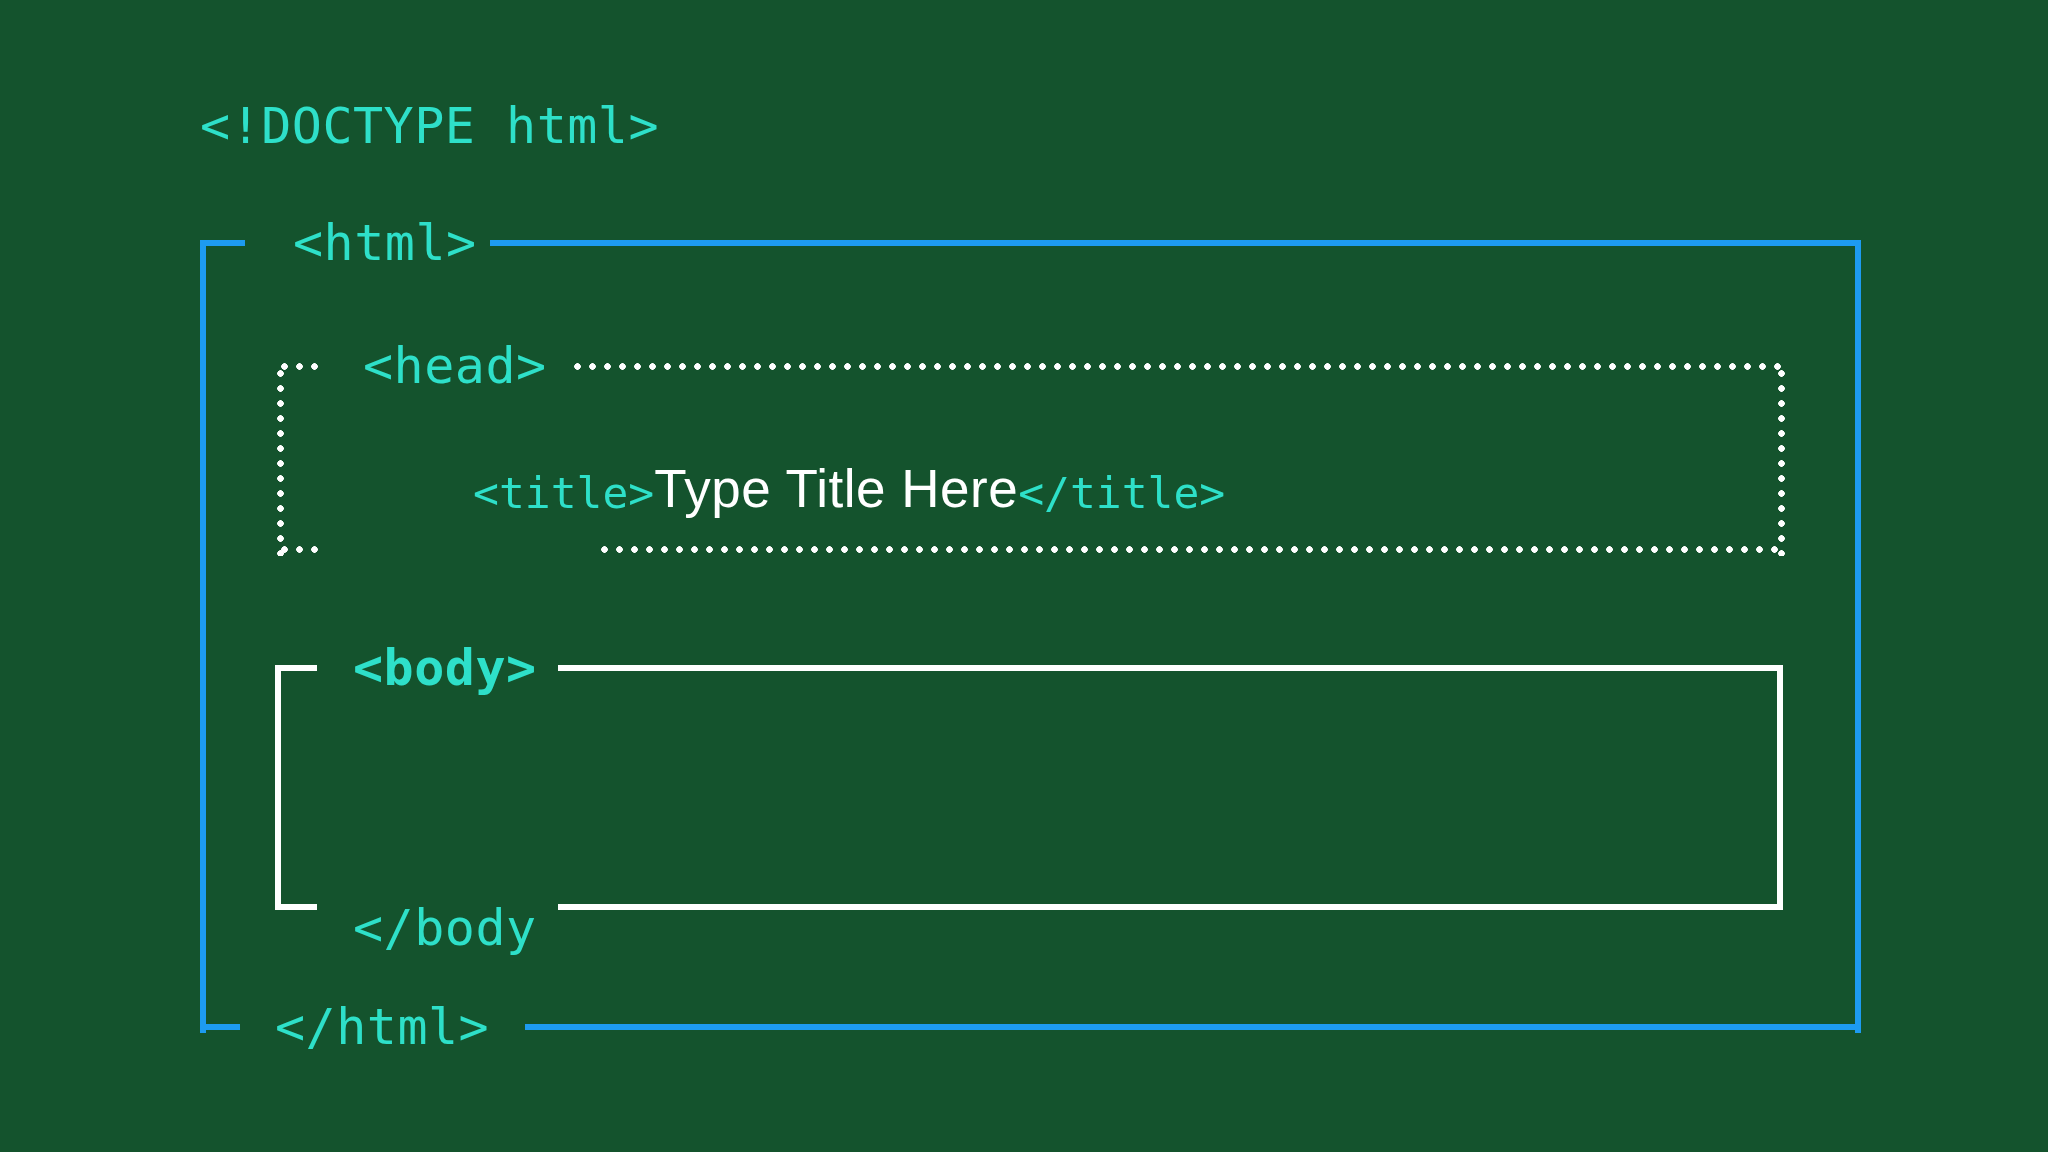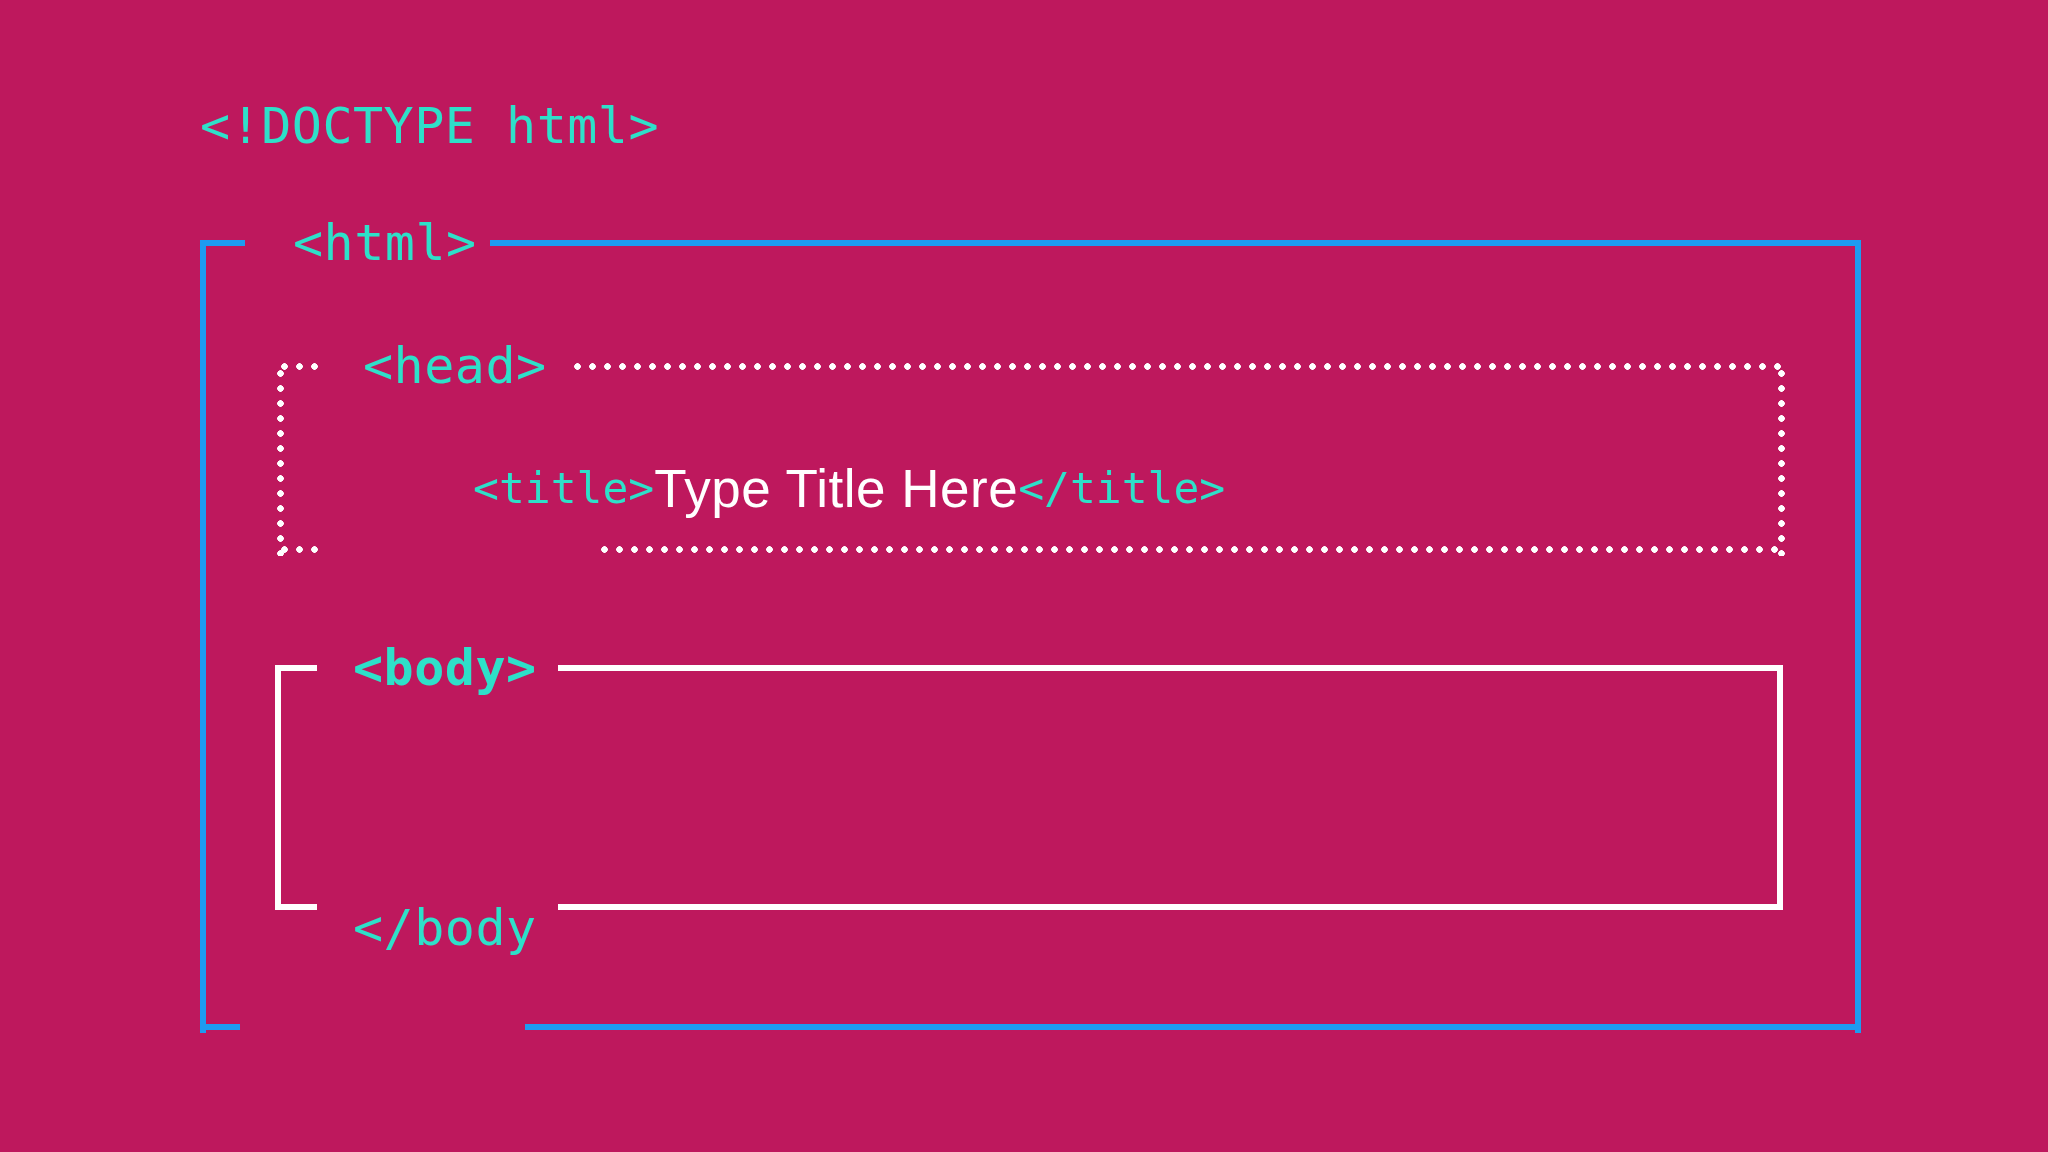--- a/index.html
+++ b/index.html
@@ -4,40 +4,40 @@
 <style>
   html, body {
     margin: 0;
     padding: 0;
     background: #003A63;
   }
   .canvas {
     position: relative;
     width: 2048px;
     height: 1152px;
-    background: #be185d;
+    background: #14532d;
     overflow: hidden;
     font-family: "DejaVu Sans Mono", monospace;
   }
   .code {
     position: absolute;
     color: #2EE0C9;
     font-size: 50px;
     line-height: 1;
     white-space: pre;
     transform: translateY(-50%);
     letter-spacing: 0.5px;
   }
   .code-sm {
     font-size: 43px;
   }
   .title-row {
     position: absolute;
     display: flex;
-    align-items: center;
+    align-items: flex-end;
     transform: translateY(-50%);
     white-space: pre;
     line-height: 1;
   }
   .title-row .tag {
     color: #2EE0C9;
     font-size: 43px;
     font-family: "DejaVu Sans Mono", monospace;
   }
   .title-row .plain {
@@ -81,20 +81,21 @@
 
   <div>
     <div class="seg blue v-line" style="left:200px; top:240px; height:793px;"></div>
     <div class="seg blue v-line" style="left:1855px; top:240px; height:793px;"></div>
     <div class="seg blue h-line" style="left:200px; top:240px; width:45px;"></div>
     <div class="seg blue h-line" style="left:490px; top:240px; width:1371px;"></div>
     <div class="seg blue h-line" style="left:200px; top:1024px; width:40px;"></div>
     <div class="seg blue h-line" style="left:525px; top:1024px; width:1336px;"></div>
   </div>
   <div class="code" style="left:293px; top:243px;">&lt;html&gt;</div>
+  <div class="code" style="left:275px; top:1027px;">&lt;/html&gt;</div>
 
   <div>
     <div class="seg dots-v" style="left:277px; top:366px; height:190px;"></div>
     <div class="seg dots-v" style="left:1778px; top:366px; height:190px;"></div>
     <div class="seg dots-h" style="left:277px; top:363px; width:46px;"></div>
     <div class="seg dots-h" style="left:570px; top:363px; width:1215px;"></div>
     <div class="seg dots-h" style="left:277px; top:546px; width:46px;"></div>
     <div class="seg dots-h" style="left:597px; top:546px; width:1188px;"></div>
   </div>
   <div class="code" style="left:363px; top:366px;">&lt;head&gt;</div>

